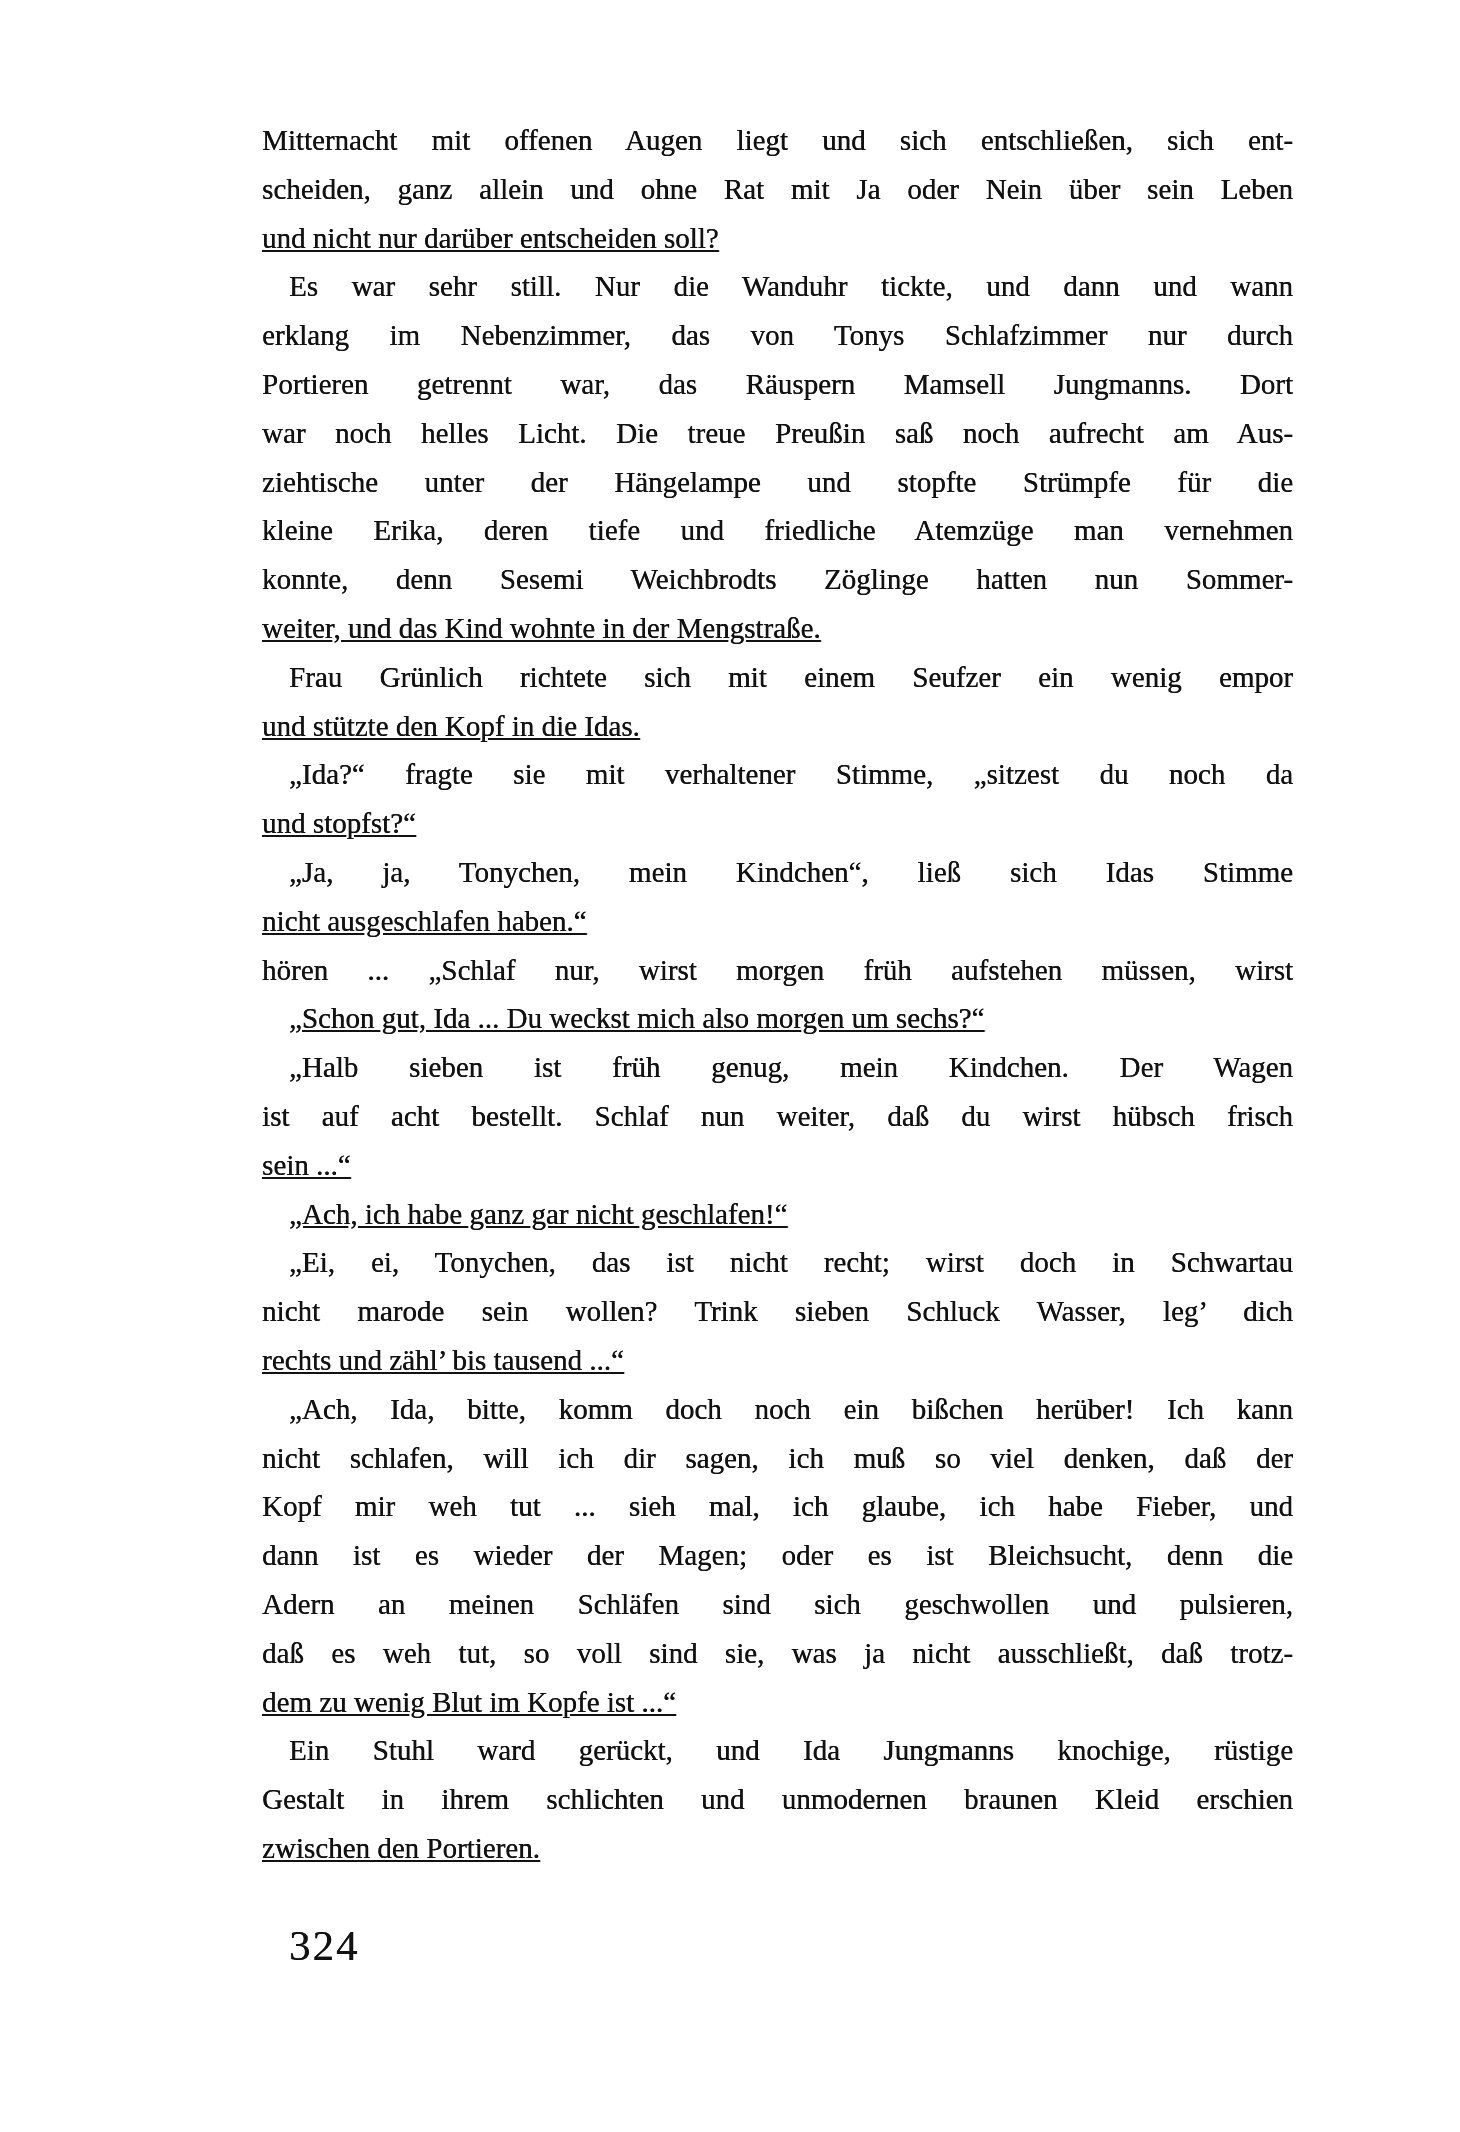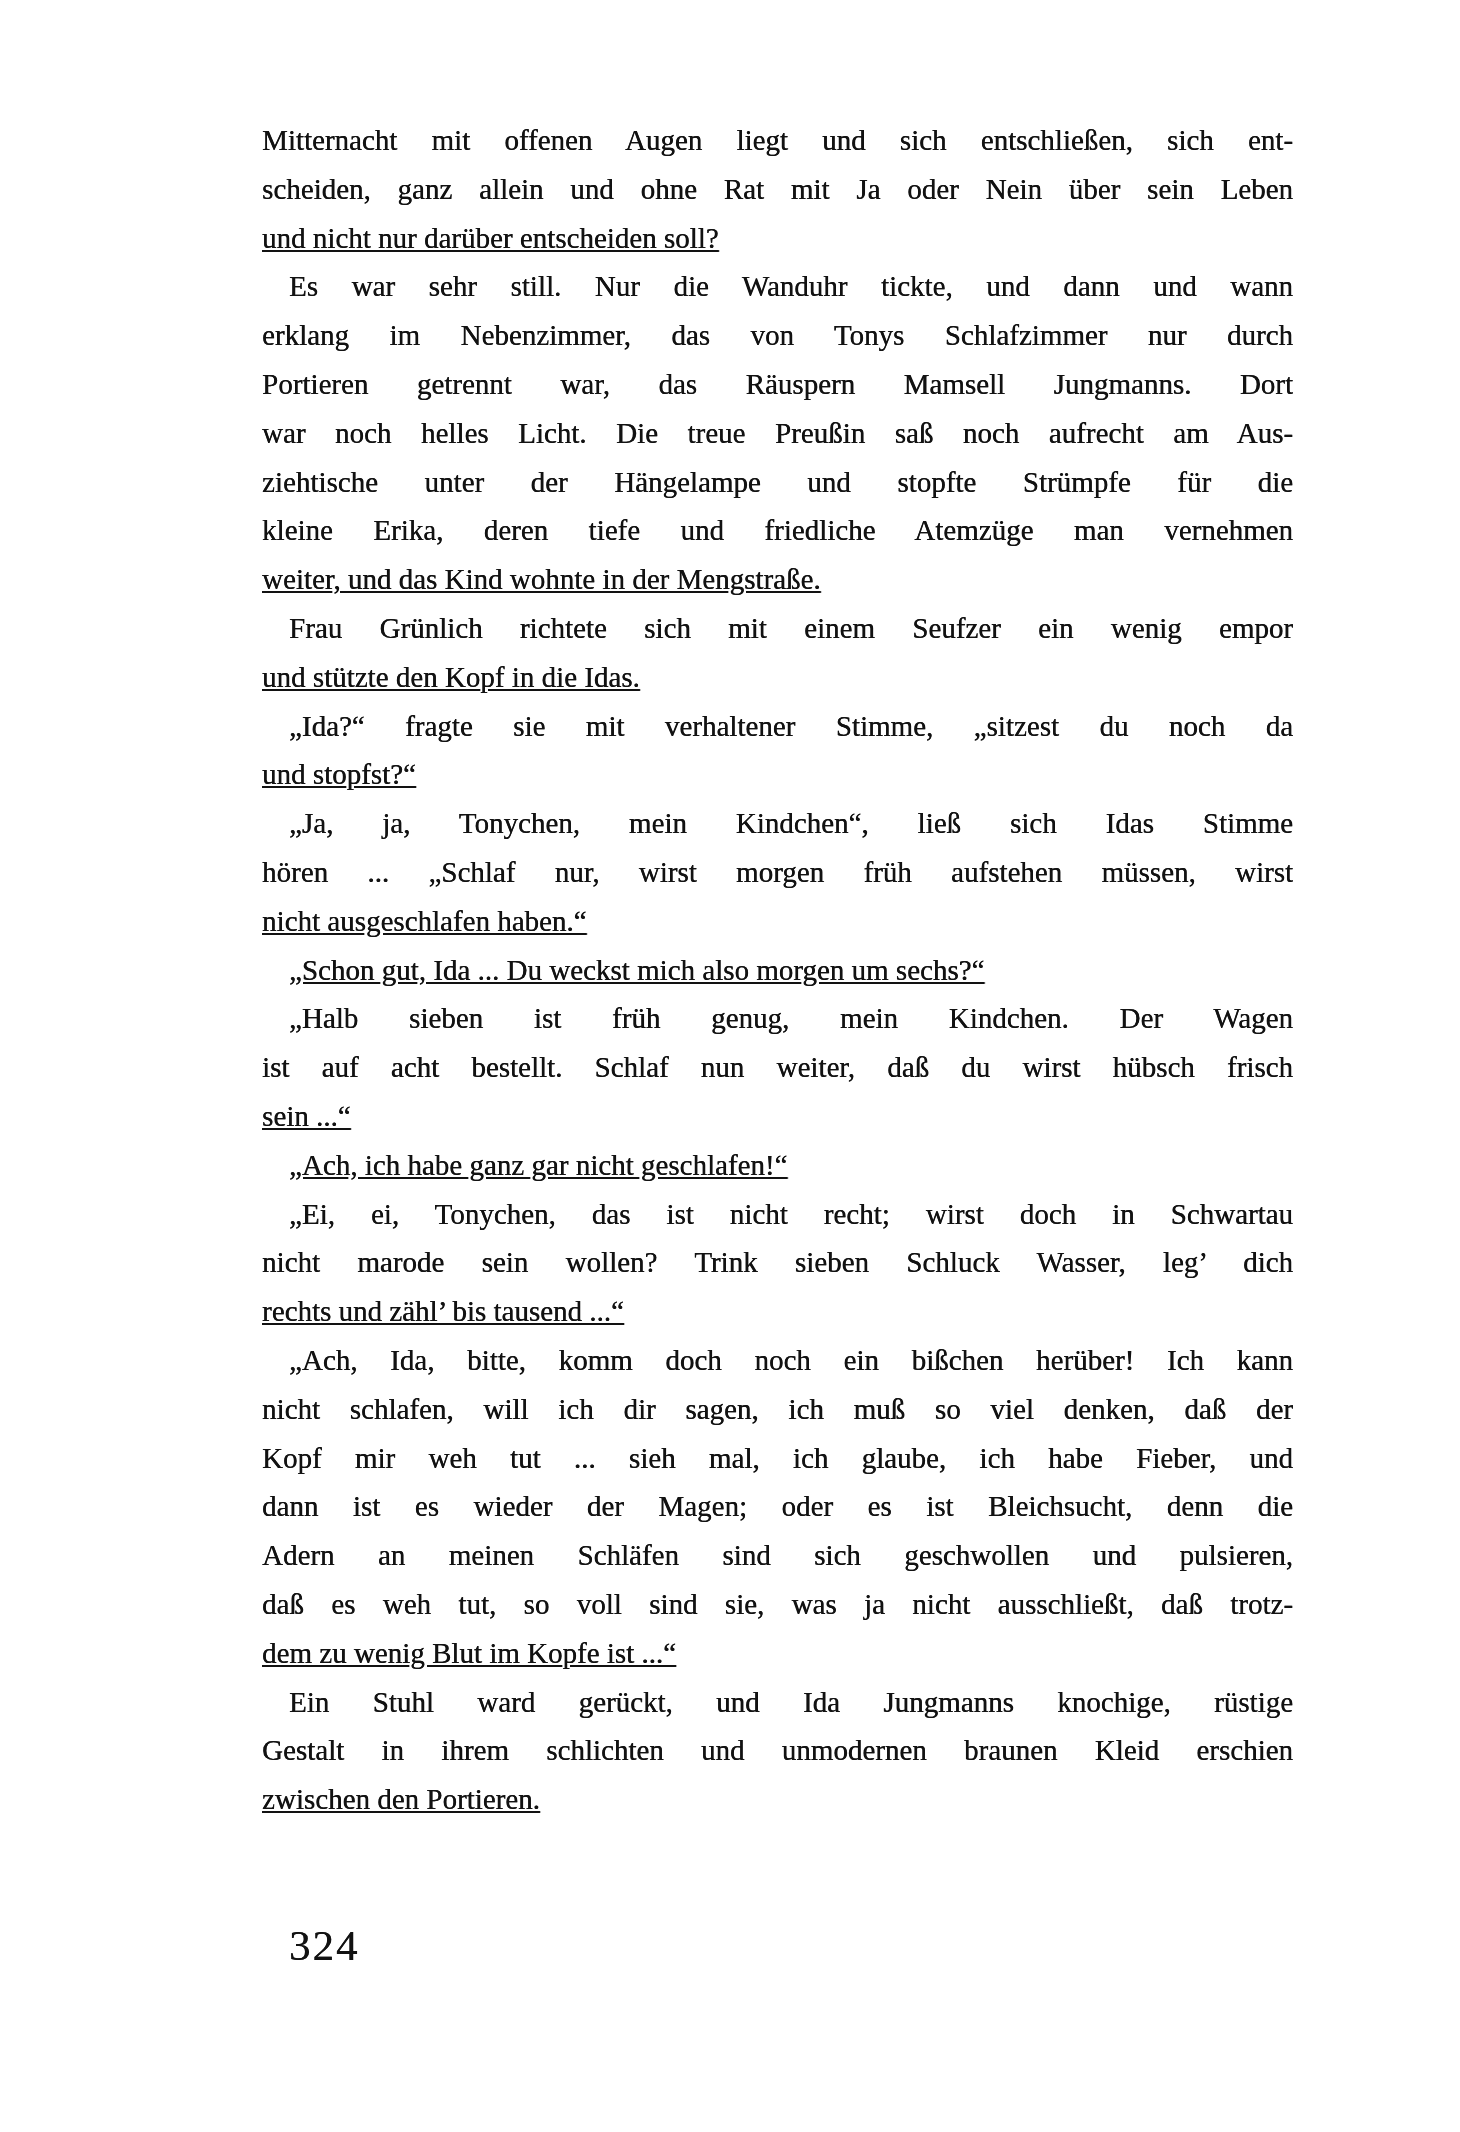--- a/index.html
+++ b/index.html
@@ -64,28 +64,29 @@
   <div class="text-block">
       <div class="line">Mitternacht mit offenen Augen liegt und sich entschließen, sich ent-</div>
       <div class="line">scheiden, ganz allein und ohne Rat mit Ja oder Nein über sein Leben</div>
       <div class="line para-end">und nicht nur darüber entscheiden soll?</div>
       <div class="line indent">Es war sehr still. Nur die Wanduhr tickte, und dann und wann</div>
       <div class="line">erklang im Nebenzimmer, das von Tonys Schlafzimmer nur durch</div>
       <div class="line">Portieren getrennt war, das Räuspern Mamsell Jungmanns. Dort</div>
       <div class="line">war noch helles Licht. Die treue Preußin saß noch aufrecht am Aus-</div>
       <div class="line">ziehtische unter der Hängelampe und stopfte Strümpfe für die</div>
       <div class="line">kleine Erika, deren tiefe und friedliche Atemzüge man vernehmen</div>
+      <div class="line">konnte, denn Sesemi Weichbrodts Zöglinge hatten nun Sommer-</div>
       <div class="line para-end">weiter, und das Kind wohnte in der Mengstraße.</div>
       <div class="line indent">Frau Grünlich richtete sich mit einem Seufzer ein wenig empor</div>
       <div class="line para-end">und stützte den Kopf in die Idas.</div>
       <div class="line indent">„Ida?“ fragte sie mit verhaltener Stimme, „sitzest du noch da</div>
       <div class="line para-end">und stopfst?“</div>
       <div class="line indent">„Ja, ja, Tonychen, mein Kindchen“, ließ sich Idas Stimme</div>
+      <div class="line para-end">nicht ausgeschlafen haben.“</div>
       <div class="line">hören ... „Schlaf nur, wirst morgen früh aufstehen müssen, wirst</div>
-      <div class="line para-end">nicht ausgeschlafen haben.“</div>
       <div class="line indent para-end">„Schon gut, Ida ... Du weckst mich also morgen um sechs?“</div>
       <div class="line indent">„Halb sieben ist früh genug, mein Kindchen. Der Wagen</div>
       <div class="line">ist auf acht bestellt. Schlaf nun weiter, daß du wirst hübsch frisch</div>
       <div class="line para-end">sein ...“</div>
       <div class="line indent para-end">„Ach, ich habe ganz gar nicht geschlafen!“</div>
       <div class="line indent">„Ei, ei, Tonychen, das ist nicht recht; wirst doch in Schwartau</div>
       <div class="line">nicht marode sein wollen? Trink sieben Schluck Wasser, leg’ dich</div>
       <div class="line para-end">rechts und zähl’ bis tausend ...“</div>
       <div class="line indent">„Ach, Ida, bitte, komm doch noch ein bißchen herüber! Ich kann</div>
       <div class="line">nicht schlafen, will ich dir sagen, ich muß so viel denken, daß der</div>

